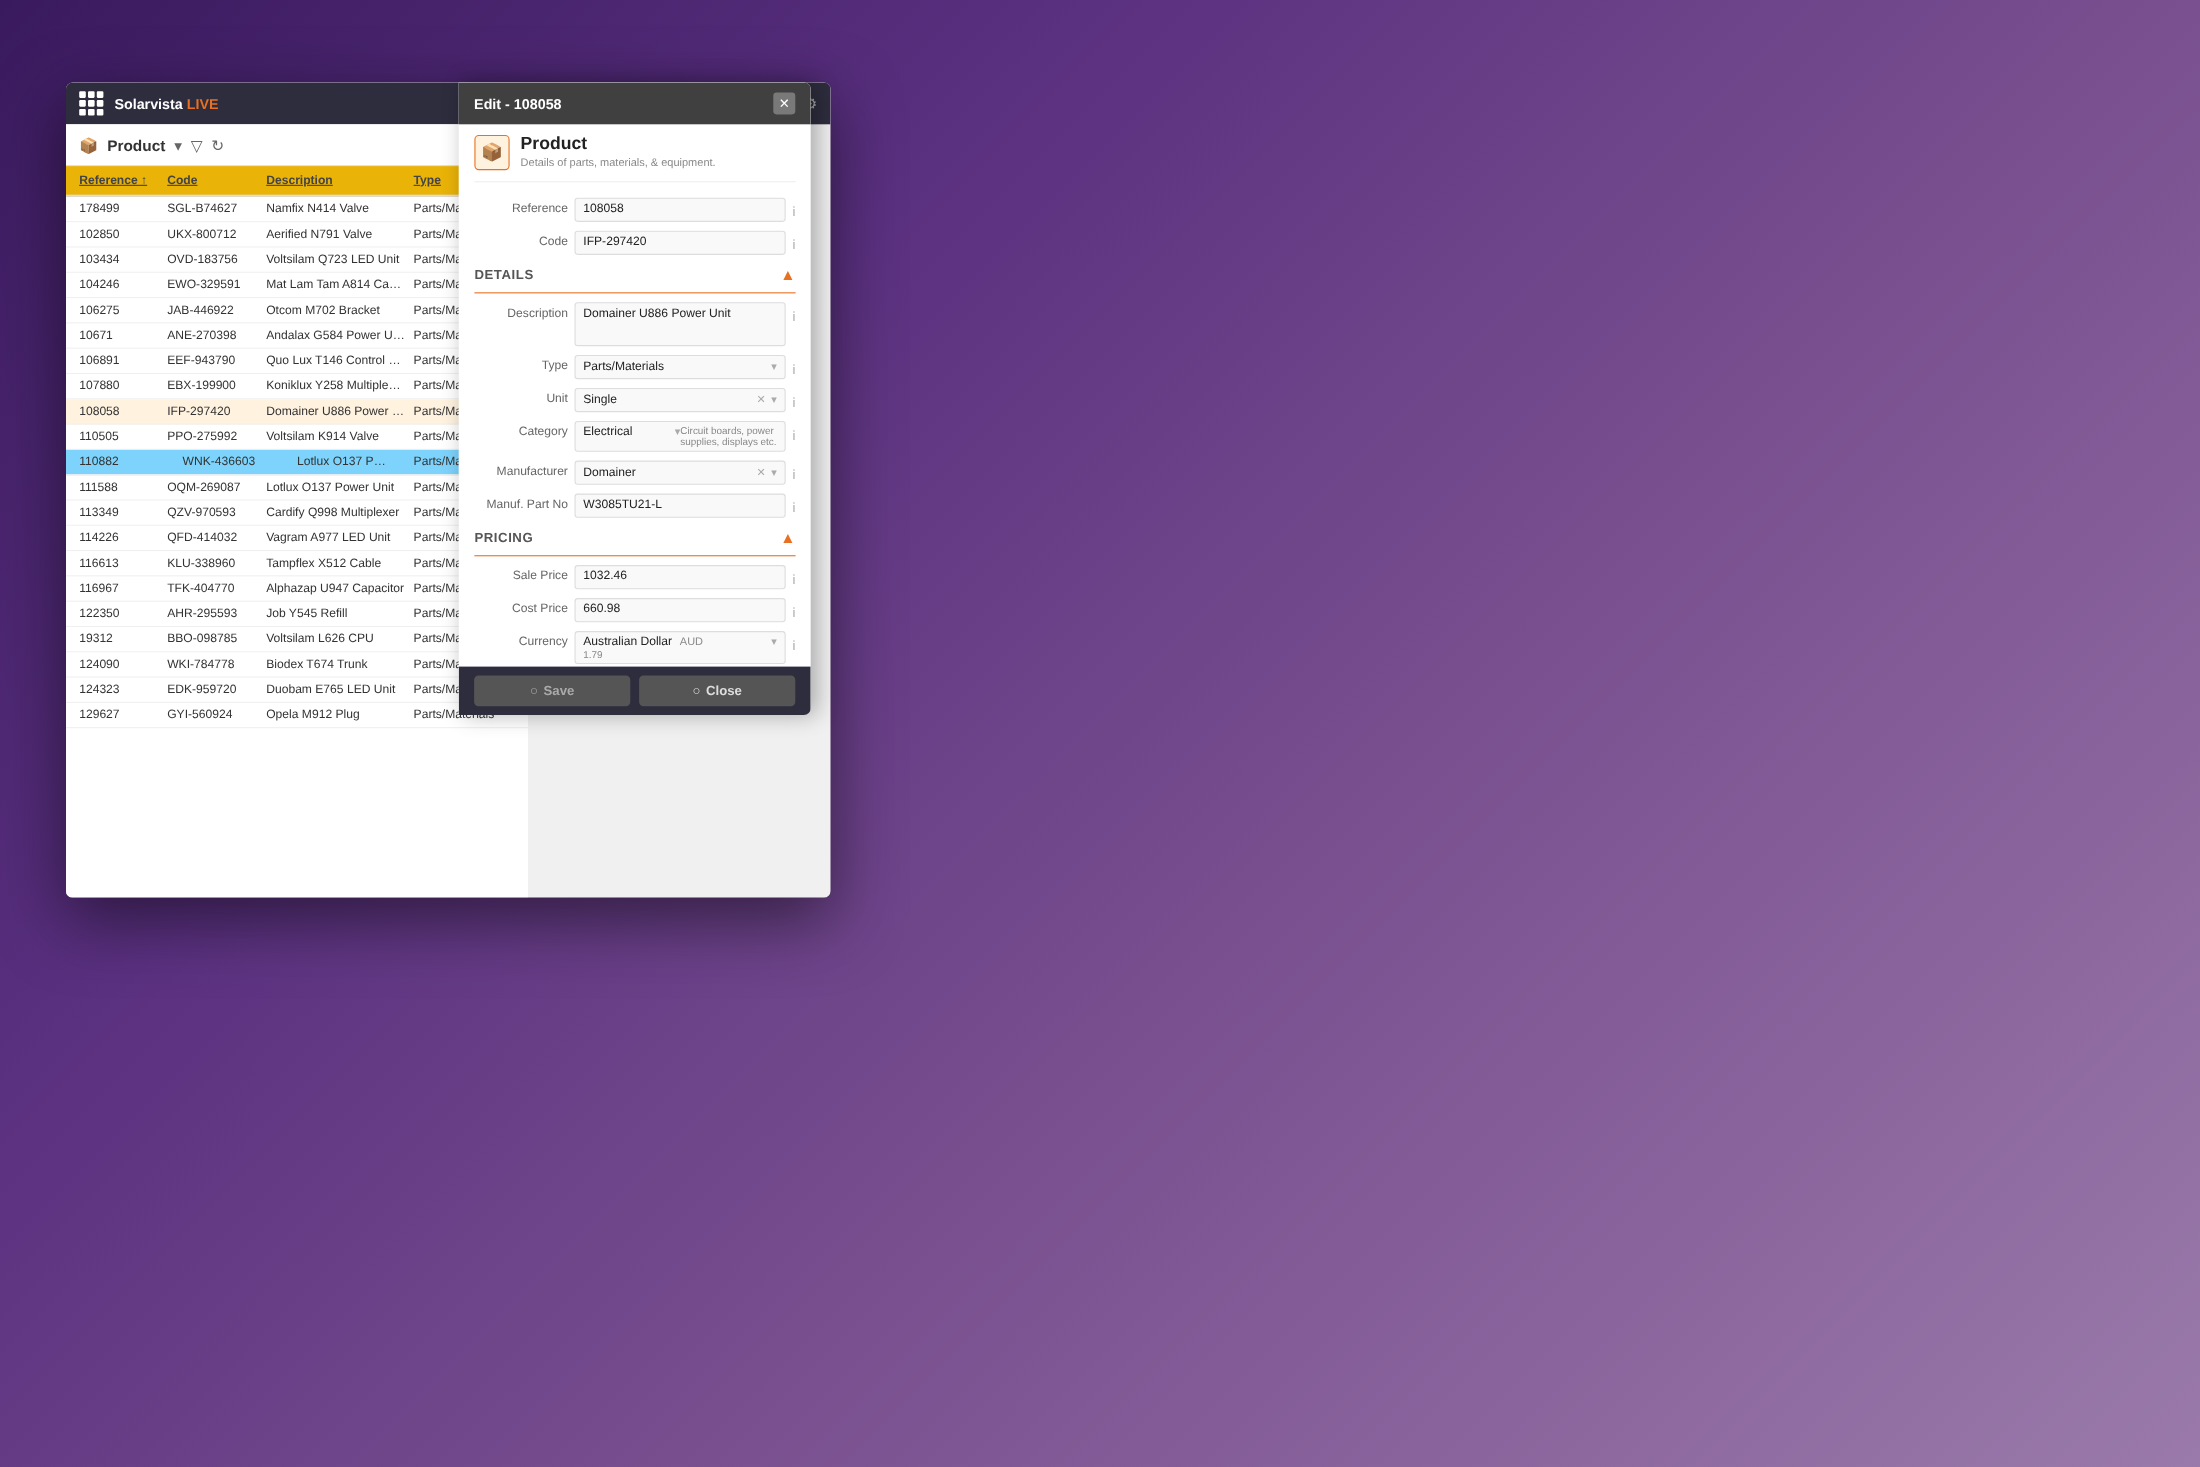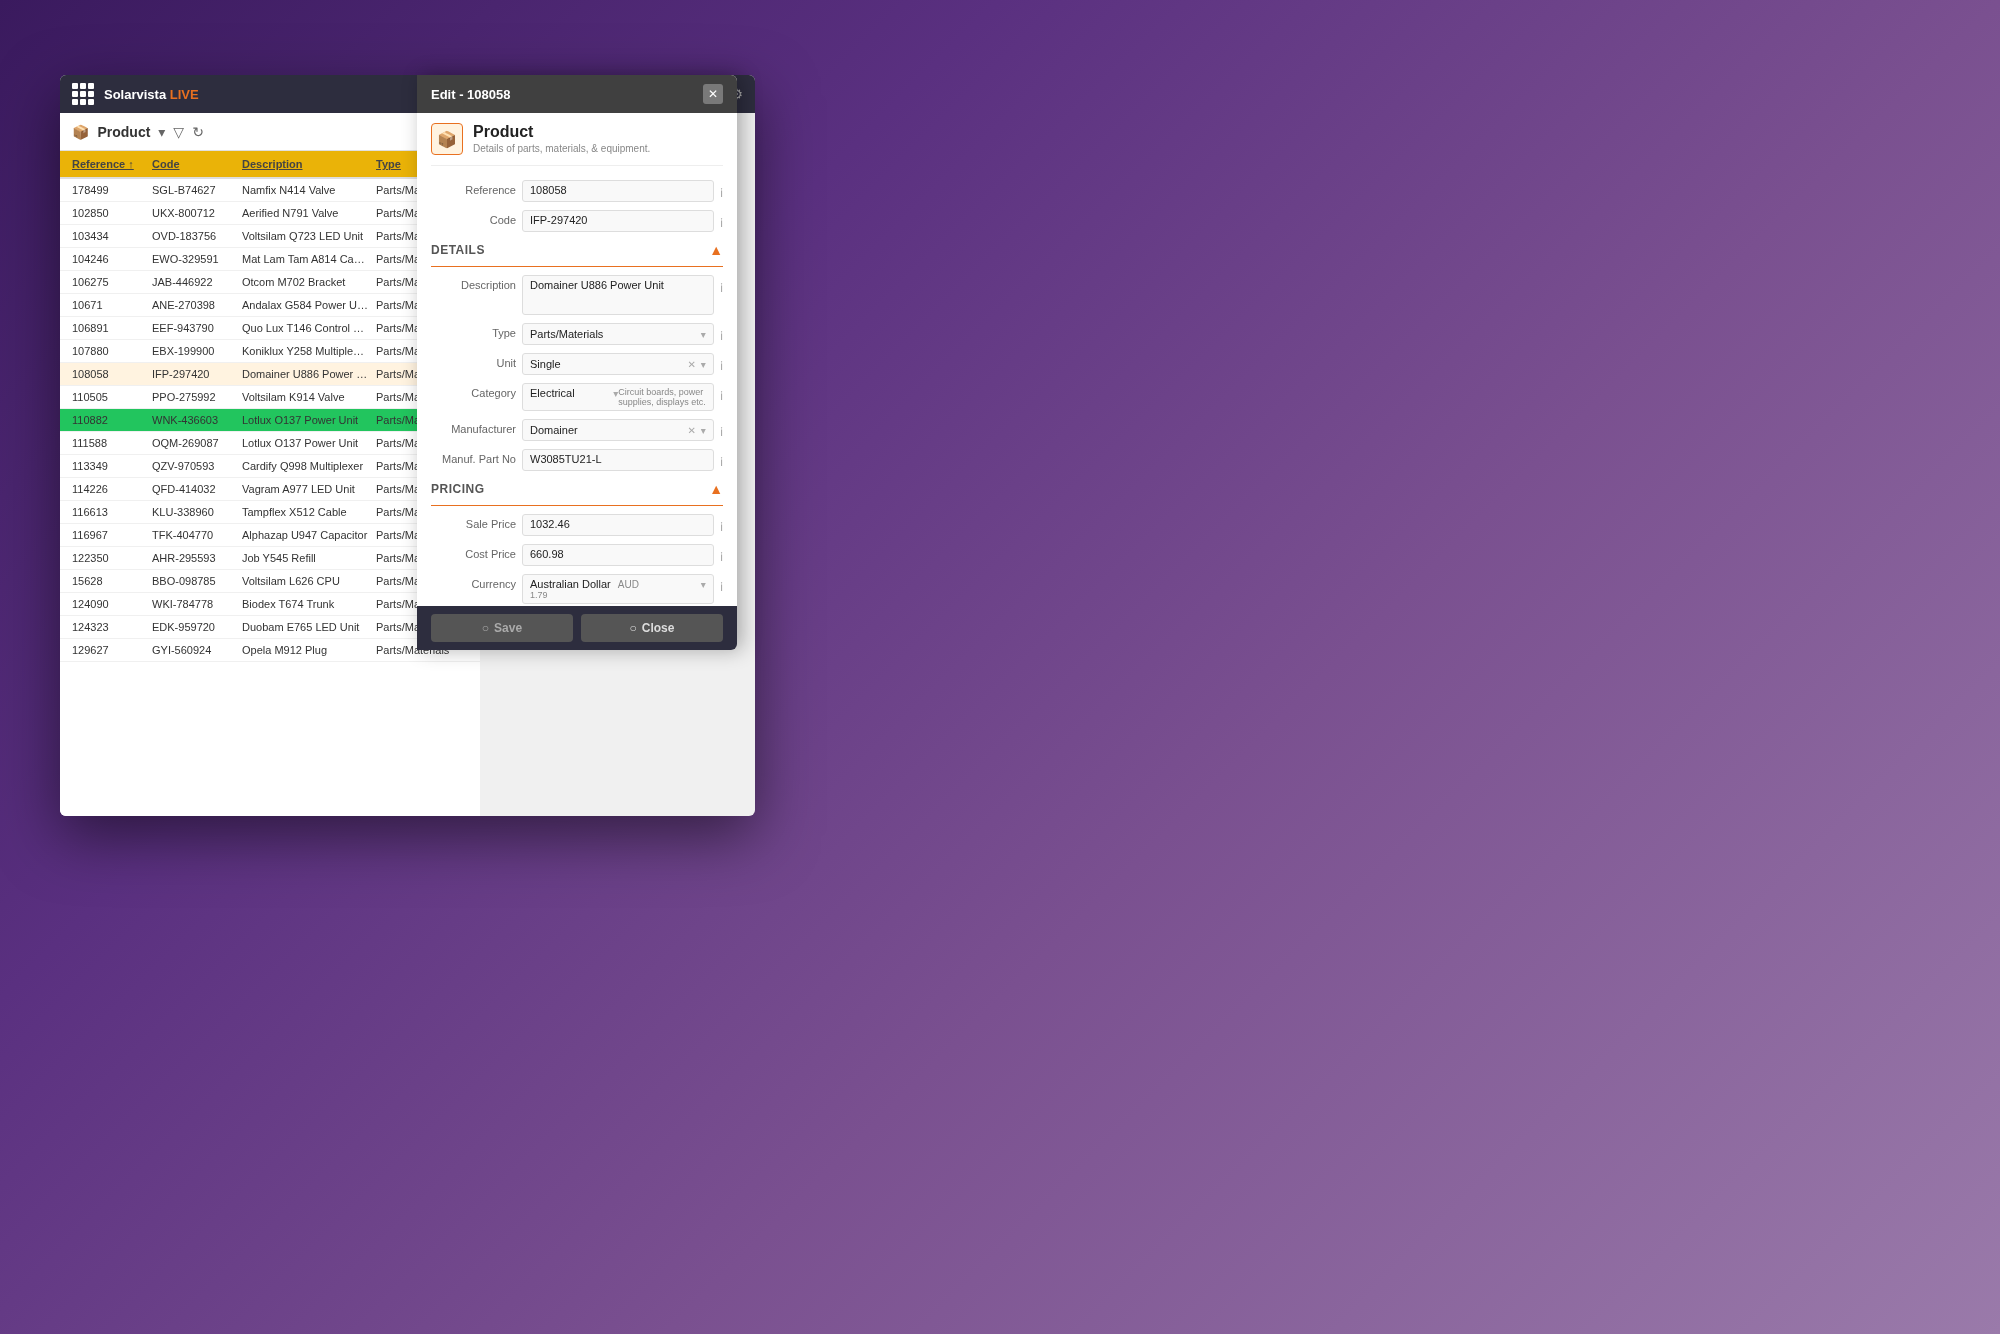--- a/index.html
+++ b/index.html
@@ -141,21 +141,22 @@
       padding: 3px 8px;
       border-bottom: 1px solid #f0f0f0;
       font-size: 11px;
       color: #333;
       cursor: pointer;
     }
     .table-row.selected {
       background: #fff3e0;
     }
     .table-row.highlighted {
-      background: #22c55e;
+      background: #7dd3fc;
+      gap: 14px;
     }
     .table-cell {
       padding: 2px 4px;
       overflow: hidden;
       text-overflow: ellipsis;
       white-space: nowrap;
     }
     .edit-header {
       background: #404040;
       color: #fff;
@@ -489,21 +490,21 @@
           <div class="table-cell">Alphazap U947 Capacitor</div>
           <div class="table-cell">Parts/Materials</div>
         </div>
         <div class="table-row">
           <div class="table-cell">122350</div>
           <div class="table-cell">AHR-295593</div>
           <div class="table-cell">Job Y545 Refill</div>
           <div class="table-cell">Parts/Materials</div>
         </div>
         <div class="table-row">
-          <div class="table-cell">15628</div>
+          <div class="table-cell">19312</div>
           <div class="table-cell">BBO-098785</div>
           <div class="table-cell">Voltsilam L626 CPU</div>
           <div class="table-cell">Parts/Materials</div>
         </div>
         <div class="table-row">
           <div class="table-cell">124090</div>
           <div class="table-cell">WKI-784778</div>
           <div class="table-cell">Biodex T674 Trunk</div>
           <div class="table-cell">Parts/Materials</div>
         </div>

